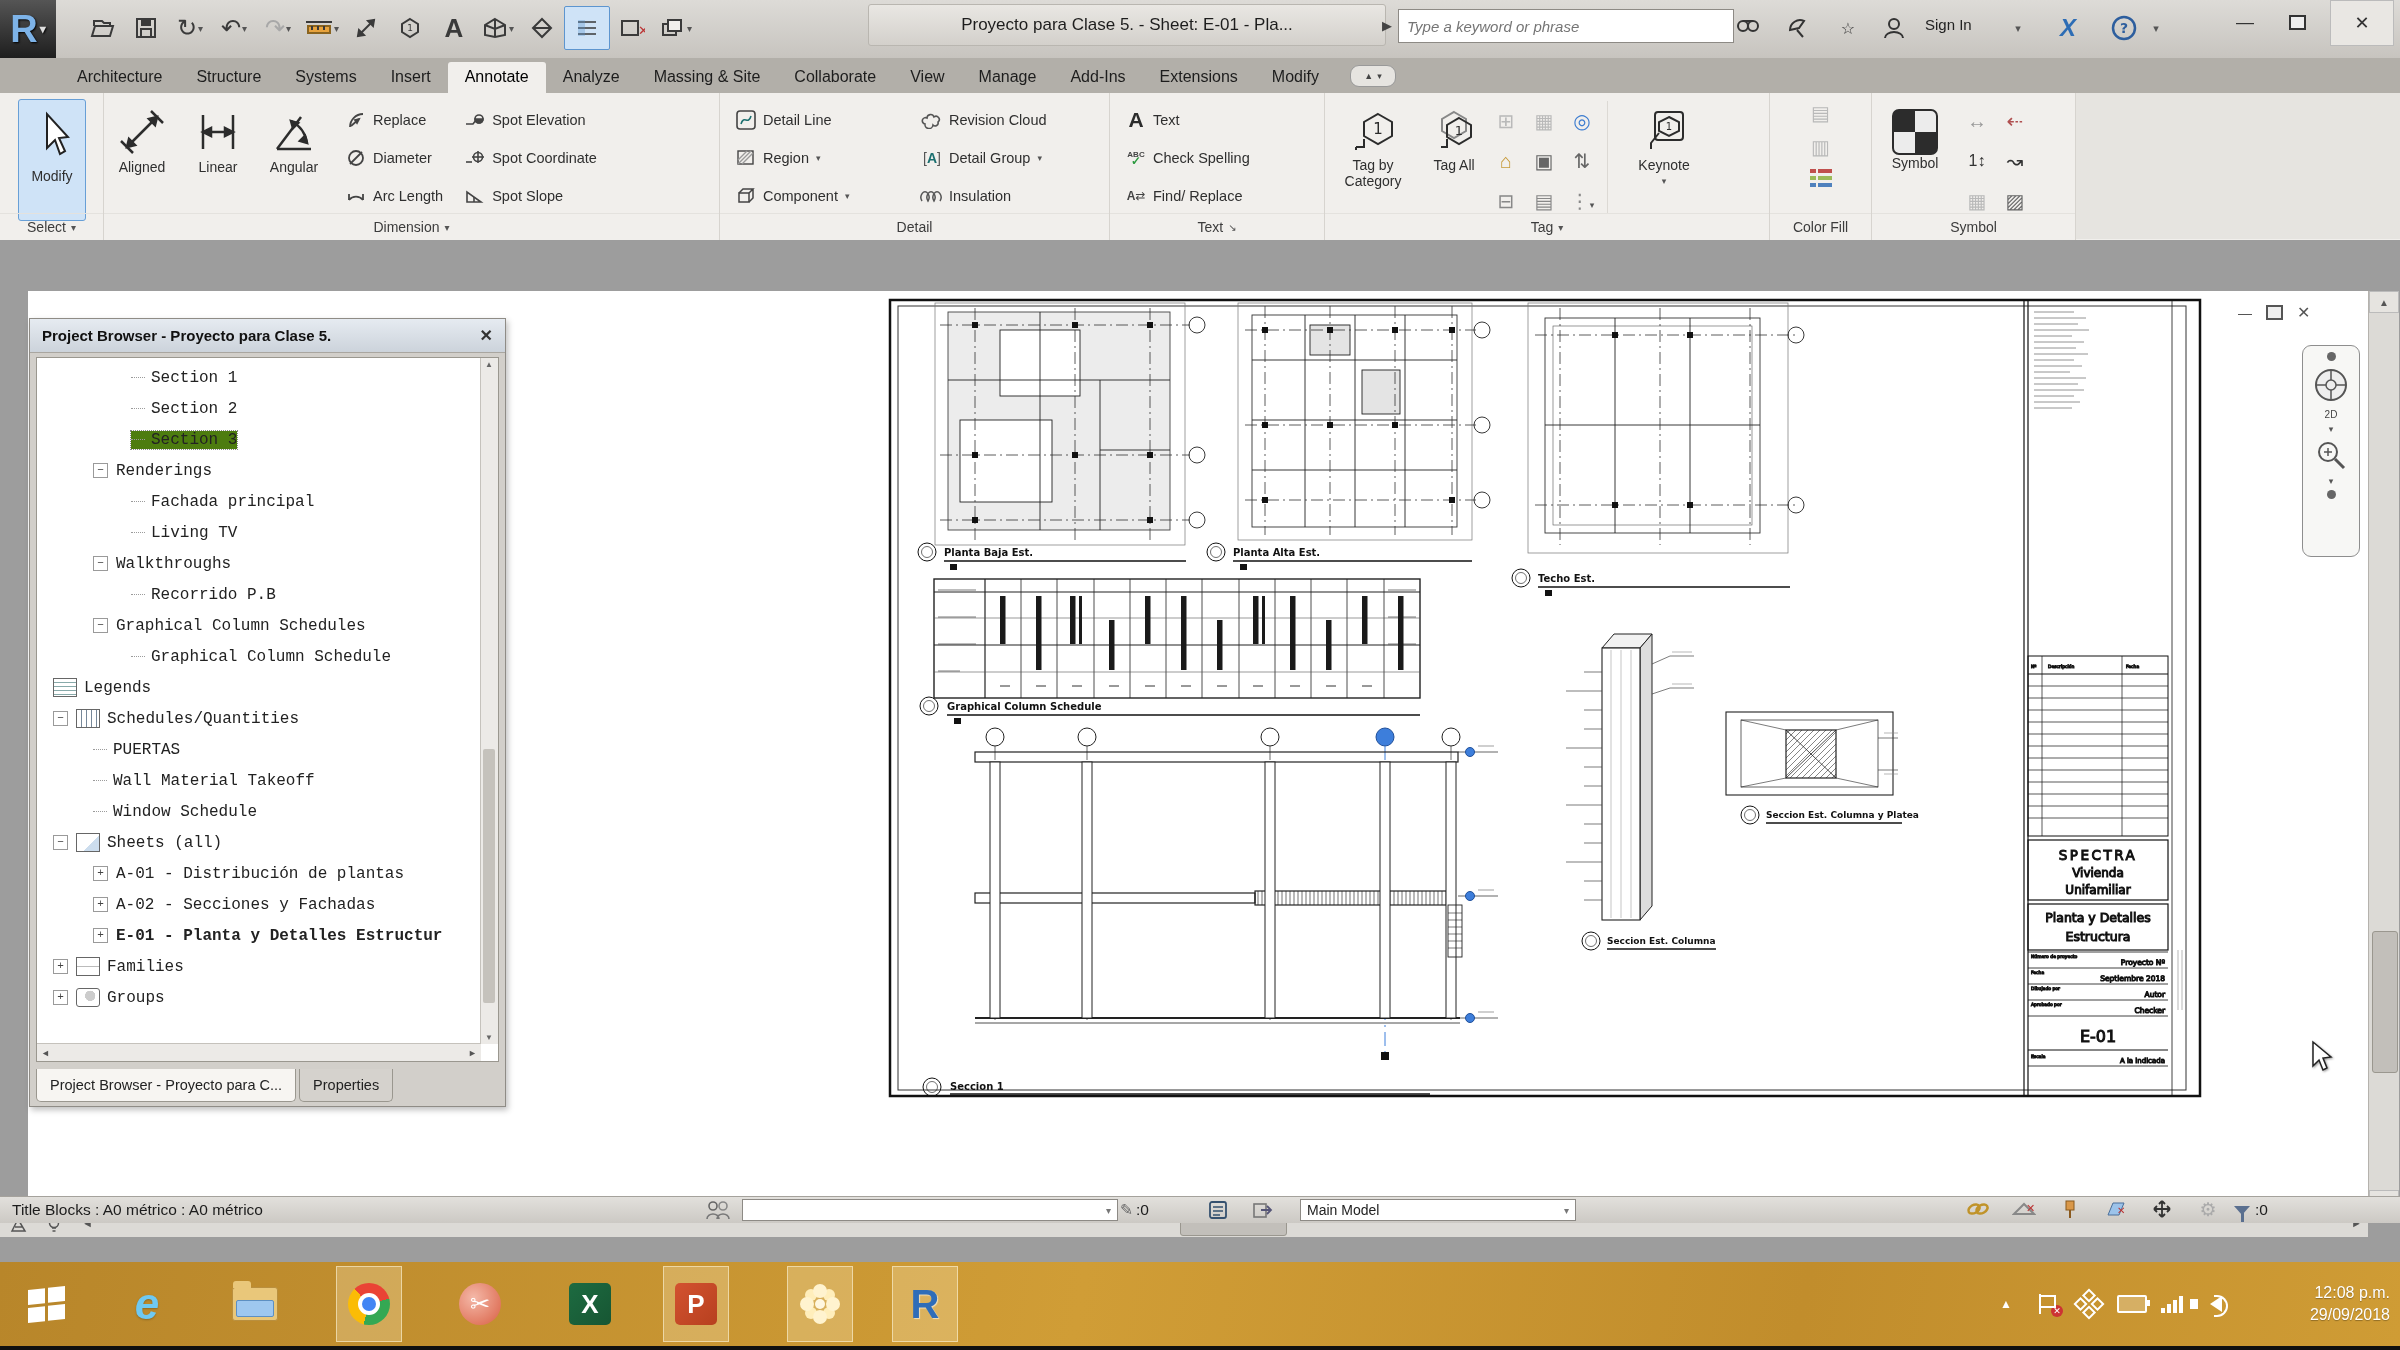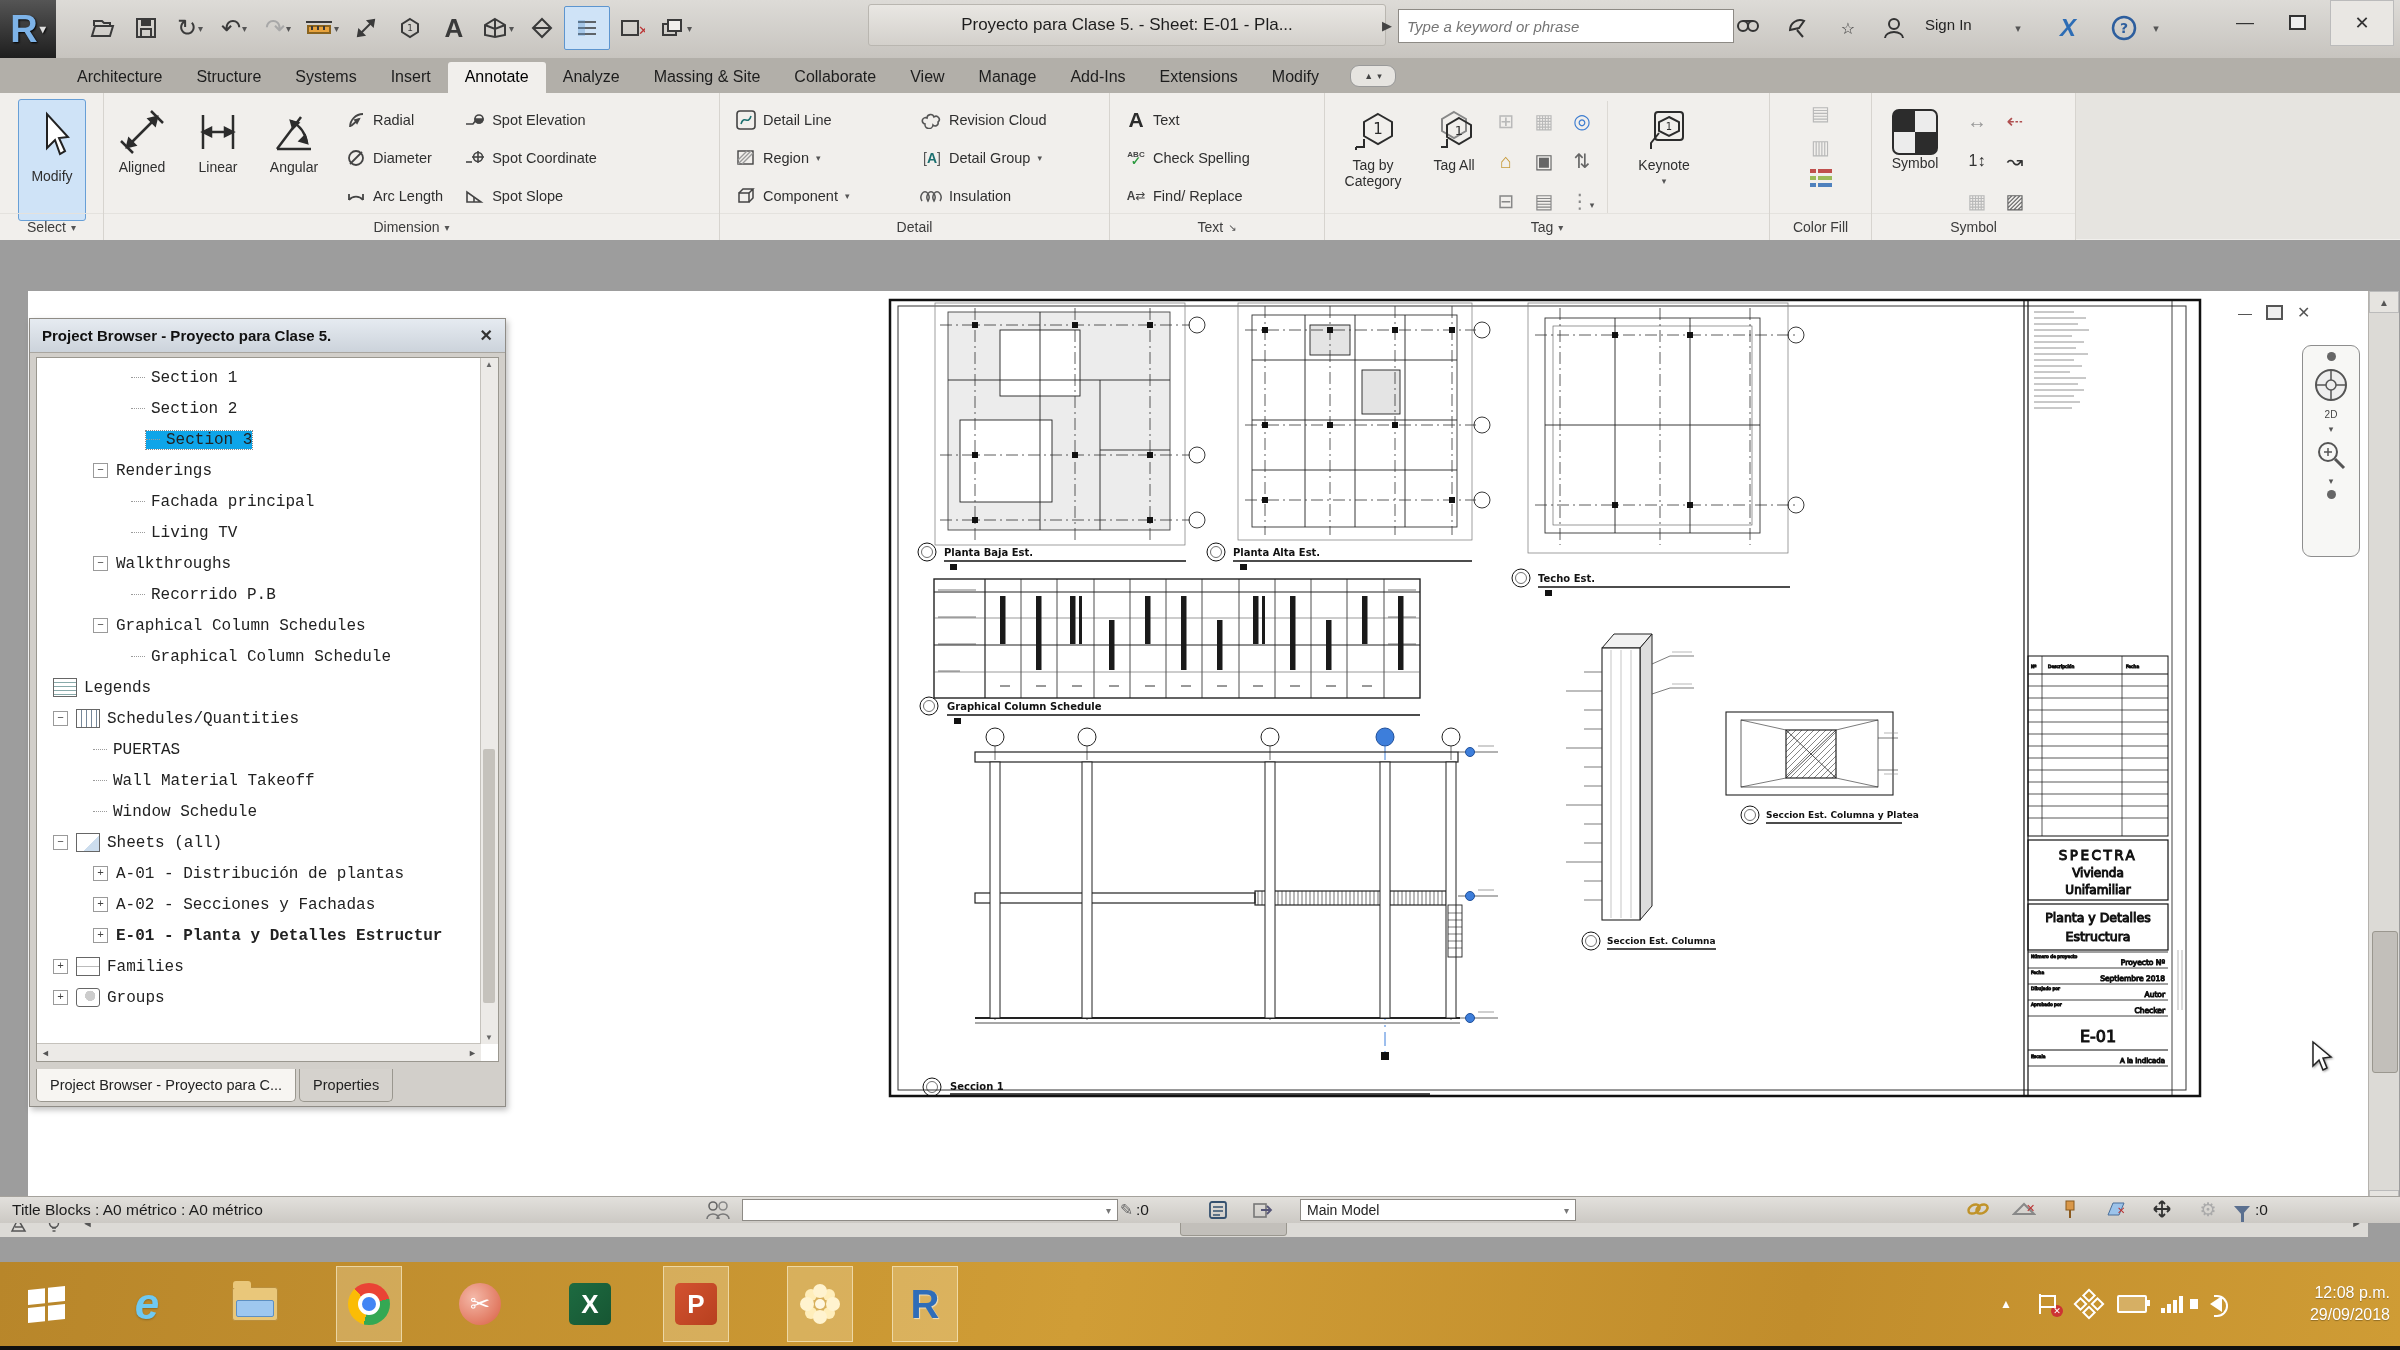--- a/index.html
+++ b/index.html
@@ -89,21 +89,21 @@
     font-size:11px;color:#444;margin-right:8px;flex:none;line-height:1;}
   .ti .exp.m::before{content:"−";} .ti .exp.p::before{content:"+";}
   .ti.leaf .tlbl::before{content:"";display:inline-block;width:14px;border-top:1px dotted #9b9b9b;margin-right:6px;vertical-align:middle;}
   .ti .tic{width:22px;height:17px;margin-right:7px;flex:none;border:1px solid #666;background:
     linear-gradient(#fff,#fff);position:relative;}
   .tic.t1{background:repeating-linear-gradient(#fff 0 3px,#8aa 3px 4px);}
   .tic.t2{background:repeating-linear-gradient(90deg,#fff 0 4px,#789 4px 5px),repeating-linear-gradient(#fff 0 3px,#789 3px 4px);}
   .tic.t3{background:linear-gradient(135deg,#fff 60%,#cde 60%);}
   .tic.t4{background:linear-gradient(#fff 48%,#bbb 48% 52%,#fff 52%);}
   .tic.t5{border-radius:3px;background:radial-gradient(circle at 60% 40%,#ccc 0 30%,#fff 32%);}
-  .ti.sel .tlbl{background:#0ea5e9;outline:1px dotted #888;margin-left:15px;}
+  .ti.sel .tlbl{background:#4d7c0f;outline:1px dotted #888;}
   .ti.bold .tlbl{font-weight:bold;}
   #btreevs{position:absolute;right:0;top:0;bottom:17px;width:17px;background:#eceae7;border-left:1px solid #c5c2bc;}
   #btreevs .thumb{position:absolute;left:2px;top:57%;width:12px;height:37%;background:#c5c2bc;border-radius:2px;}
   #btreehs{position:absolute;left:0;right:17px;bottom:0;height:17px;background:#eceae7;border-top:1px solid #c5c2bc;
     display:flex;align-items:center;color:#555;font-size:9px;padding:0 4px;justify-content:space-between;}
   #btabs{position:absolute;left:6px;bottom:4px;display:flex;gap:3px;}
   .btab{height:32px;display:flex;align-items:center;padding:0 13px;font-size:14.5px;color:#222;
     border:1px solid #9a978f;border-top:none;border-radius:0 0 5px 5px;background:#d5d2cd;}
   .btab.active{background:#f7f5f2;font-weight:normal;}
   
@@ -347,21 +347,21 @@
           </div>
         <div style="display:flex;flex-direction:column;margin-left:14px;">
           <div class="srow">
               <span class="ico18">
                 <svg width="18" height="18" fill="none" stroke="#444" stroke-width="1.8">
                   <path d="M3 16 A13 13 0 0 1 16 3"></path>
                   <line x1="4" y1="15" x2="12" y2="8"></line>
                   <path d="M12 8 l-4 1 2 3 z" fill="#444"></path>
                 </svg>
               </span>
-              <span>Radial</span>
+              <span>Replace</span>
             </div>
           <div class="srow">
               <span class="ico18">
                 <svg width="18" height="18" fill="none" stroke="#444" stroke-width="1.8">
                   <circle cx="9" cy="9" r="7"></circle>
                   <line x1="3" y1="15" x2="15" y2="3"></line>
                 </svg>
               </span>
               <span>Diameter</span>
             </div>

